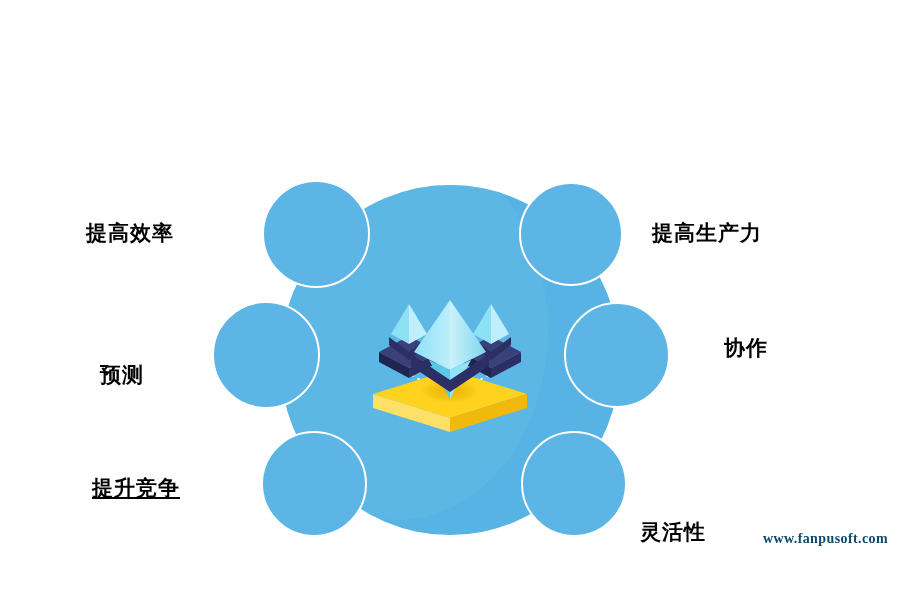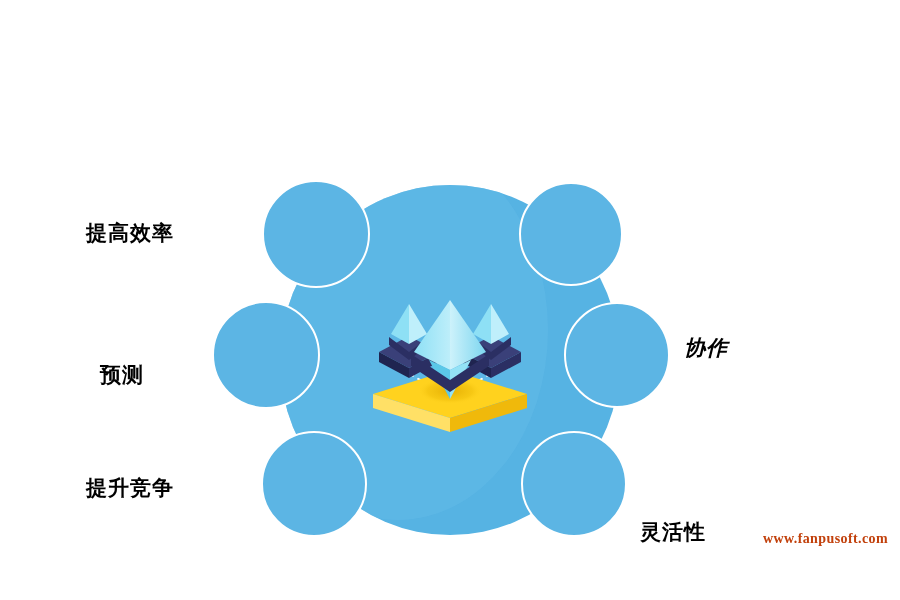--- a/index.html
+++ b/index.html
@@ -29,22 +29,22 @@
     letter-spacing: 1px;
     white-space: nowrap;
     line-height: 1;
   }
   .label-left  { text-align: right; }
   .label-right { text-align: left; }
 
   #lbl-efficiency   { left: 86px;  top: 222px; }
   #lbl-productivity { left: 652px; top: 222px; }
   #lbl-forecast     { left: 100px;  top: 337px; margin-top: 27px; }
-  #lbl-collab       { left: 684px; top: 337px; font-style: italic; }
-  #lbl-competition  { left: 86px;  top: 477px; }
+  #lbl-collab       { left: 724px; top: 337px; }
+  #lbl-competition  { left: 92px;  top: 477px; text-decoration: underline; }
   #lbl-flexibility  { left: 640px; top: 477px; margin-top: 44px; }
 
   
   #watermark {
     position: absolute;
     left: 762px;
     top: 530px;
     width: 132px;
     height: 62px;
   }
@@ -58,21 +58,21 @@
     font-weight: bold;
     color: #8892b8;
     letter-spacing: 0px;
     line-height: 1;
     margin-left: 3px;
   }
   #wm-url {
     font-family: "Liberation Serif", "DejaVu Serif", serif;
     font-size: 14px;
     font-weight: bold;
-    color: #c2410c;
+    color: #0c4a6e;
     letter-spacing: 0.4px;
     margin-top: 1px;
     margin-left: 1px;
   }
 </style>
 </head>
 <body>
 
 <div id="stage">
 
@@ -176,20 +176,21 @@
         <polygon points="429,360 450,399 450,370" fill="#5bc8e8"></polygon>
         <polygon points="471,360 450,399 450,370" fill="#93e2f6"></polygon>
 
         <polygon points="411,354 450,380 489,354 489,366 450,392 411,366" fill="#2b2f63"></polygon>
       </g>
     </g>
   </svg>
 
   <div class="label label-left" id="lbl-efficiency">提高效率</div>
 
+  <div class="label label-right" id="lbl-productivity">提高生产力</div>
 
   <div class="label label-left" id="lbl-forecast">预测</div>
 
   <div class="label label-right" id="lbl-collab">协作</div>
 
   <div class="label label-left" id="lbl-competition">提升竞争</div>
 
   <div class="label label-right" id="lbl-flexibility">灵活性</div>
 
   <div id="watermark">

